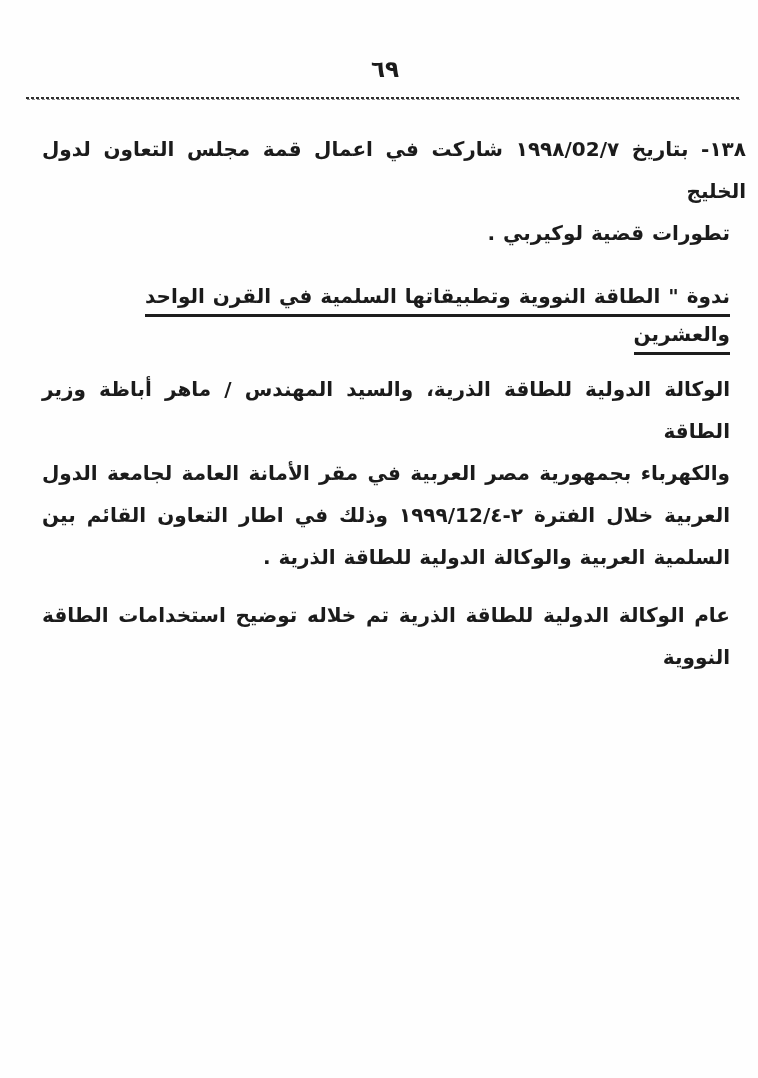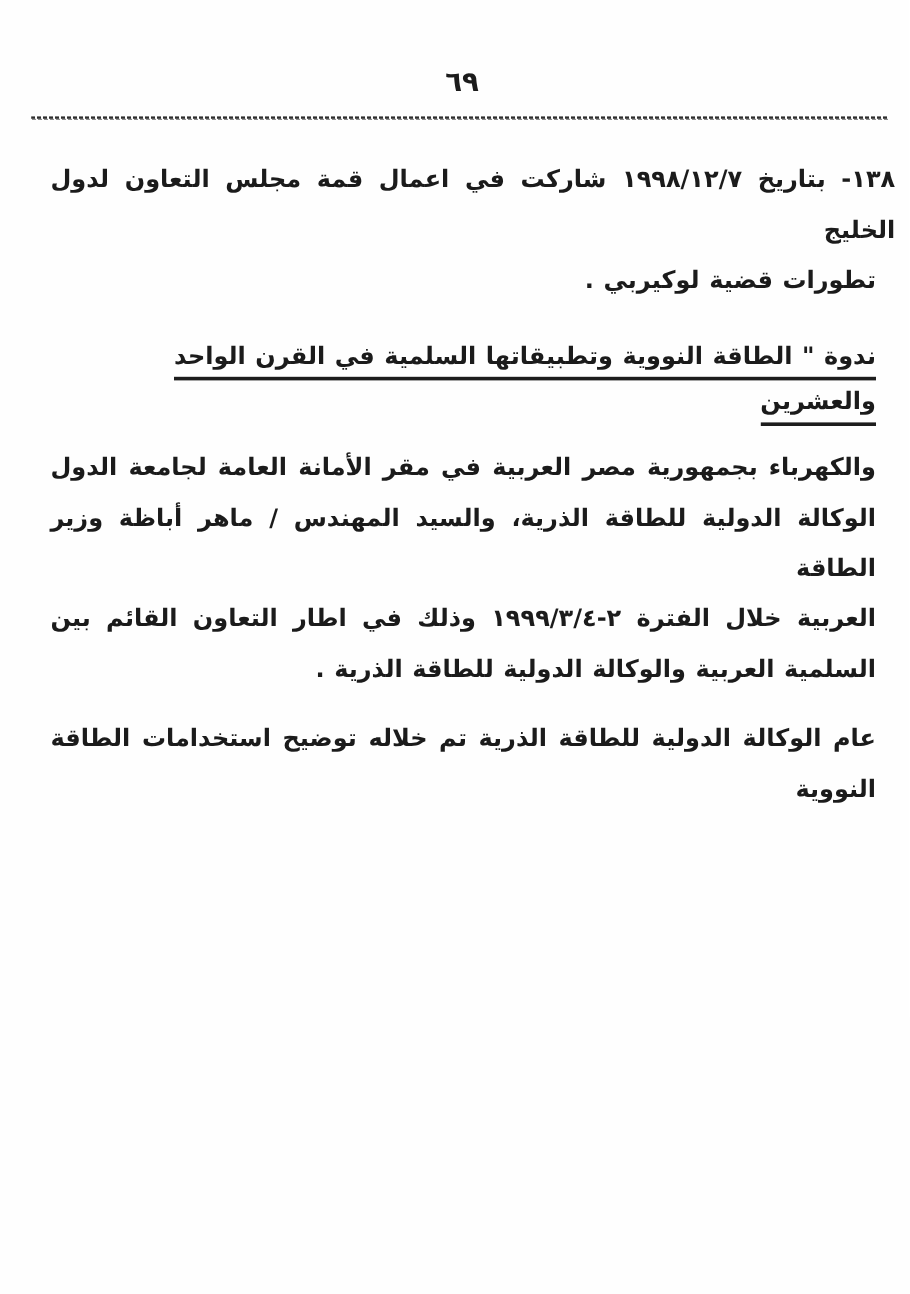--- a/index.html
+++ b/index.html
@@ -75,32 +75,32 @@
 
   <div class="pagenum">
     <span>٦٩</span>
   </div>
 
   <div class="toprule"></div>
 
   <div class="content">
 
     <div class="para first">
-      <div class="line j num">١٣٨- بتاريخ ١٩٩٨/١٢/٧ شاركت في اعمال قمة مجلس التعاون لدول الخليج</div>
+      <div class="line j num">١٣٨- بتاريخ ١٩٩٨/02/٧ شاركت في اعمال قمة مجلس التعاون لدول الخليج</div>
       <div class="line end">تطورات قضية لوكيربي .</div>
     </div>
 
     <div class="heading">
       <span class="hl">ندوة " الطاقة النووية وتطبيقاتها السلمية في القرن الواحد والعشرين</span>
     </div>
 
     <div class="para">
+      <div class="line j">الوكالة الدولية للطاقة الذرية، والسيد المهندس / ماهر أباظة وزير الطاقة</div>
       <div class="line j">والكهرباء بجمهورية مصر العربية في مقر الأمانة العامة لجامعة الدول</div>
-      <div class="line j">الوكالة الدولية للطاقة الذرية، والسيد المهندس / ماهر أباظة وزير الطاقة</div>
-      <div class="line j">العربية خلال الفترة ٢-١٩٩٩/٣/٤ وذلك في اطار التعاون القائم بين</div>
+      <div class="line j">العربية خلال الفترة ٢-١٩٩٩/12/٤ وذلك في اطار التعاون القائم بين</div>
       <div class="line end">السلمية العربية والوكالة الدولية للطاقة الذرية .</div>
     </div>
 
     <div class="para">
       <div class="line j">عام الوكالة الدولية للطاقة الذرية تم خلاله توضيح استخدامات الطاقة النووية</div>
 
     </div>
 
   </div>
 

